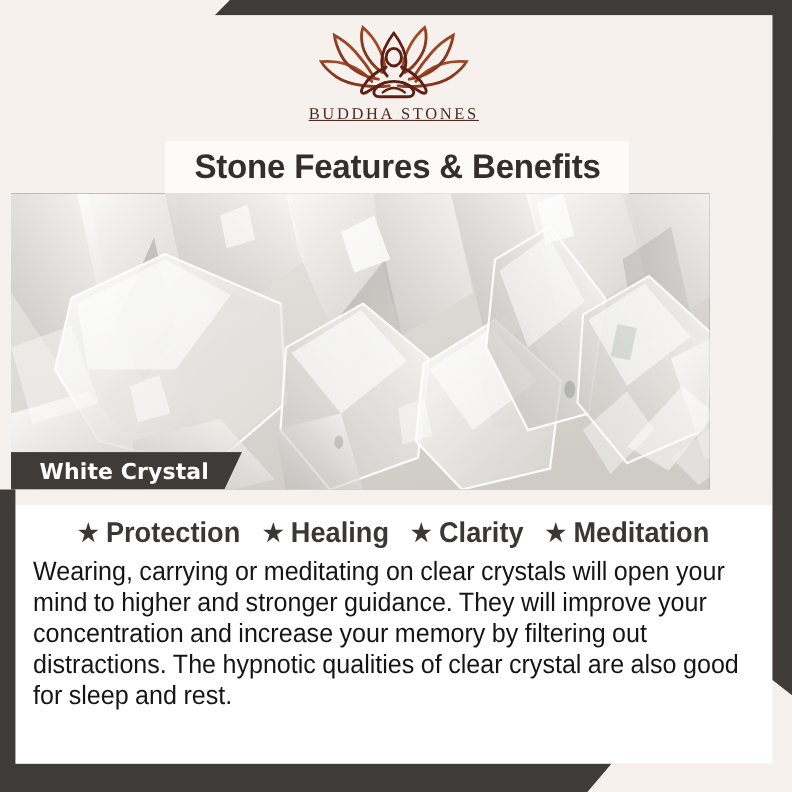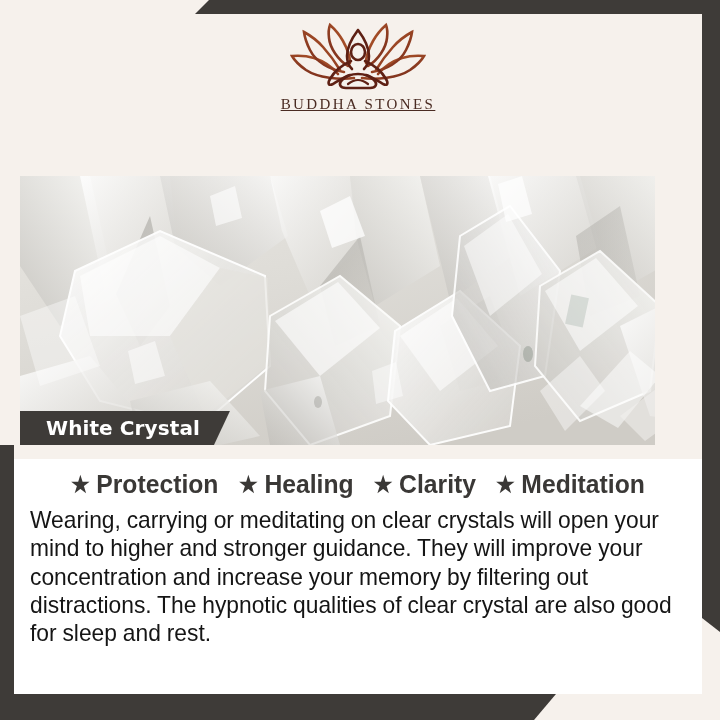--- a/index.html
+++ b/index.html
@@ -64,21 +64,21 @@
   }
   .title-text{
     font-family:"Liberation Sans Narrow","Liberation Sans", sans-serif;
     font-size:31px;font-weight:bold;color:#332f2d;
     letter-spacing:-0.2px;white-space:nowrap;
     transform:scaleX(0.97);
   }
 
   
   .photo{
-    position:absolute;left:20px;top:176px;width:635px;height:269px;
+    position:absolute;left:10px;top:176px;width:635px;height:269px;
     overflow:hidden;background:#0f766e;
   }
   .photo svg{display:block;width:688px;height:269px;}
 
   
   .photo-label{
     position:absolute;left:0;bottom:0;height:34px;
     min-width:182px;background:#3e3b38;
     display:flex;align-items:center;
     padding:0 30px 0 26px;box-sizing:border-box;
@@ -162,20 +162,23 @@
 
       <path d="M69 39 C60 43 52 50 48 57 C45 62 47 64 51 62 C56 59 62 55 68 53" fill="none" stroke="#5e2014" stroke-width="2.6" stroke-linecap="round"></path>
       <path d="M83 39 C92 43 100 50 104 57 C107 62 105 64 101 62 C96 59 90 55 84 53" fill="none" stroke="#5e2014" stroke-width="2.6" stroke-linecap="round"></path>
 
       <path d="M60 58 C64 54 70 52 76 52 C82 52 88 54 92 58 C96 62 94 66 88 66 L64 66 C58 66 56 62 60 58 Z" fill="none" stroke="#5e2014" stroke-width="2.6" stroke-linejoin="round"></path>
       <path d="M66 62 C70 59 74 58 76 58 C78 58 82 59 86 62" fill="none" stroke="#5e2014" stroke-width="2.2" stroke-linecap="round"></path>
     </svg>
     <div class="brand-word">BUDDHA STONES</div>
   </div>
 
+  <div class="title-plate">
+    <div class="title-text">Stone Features &amp; Benefits</div>
+  </div>
 
   <div class="photo">
     <svg viewBox="0 0 688 269" preserveAspectRatio="none">
       <defs>
         <linearGradient id="bgq" x1="0" y1="0" x2="0.6" y2="1">
           <stop offset="0%" stop-color="#e9e7e2"></stop>
           <stop offset="45%" stop-color="#dedcd7"></stop>
           <stop offset="100%" stop-color="#cfccc6"></stop>
         </linearGradient>
         <linearGradient id="fA" x1="0" y1="0" x2="1" y2="1">

